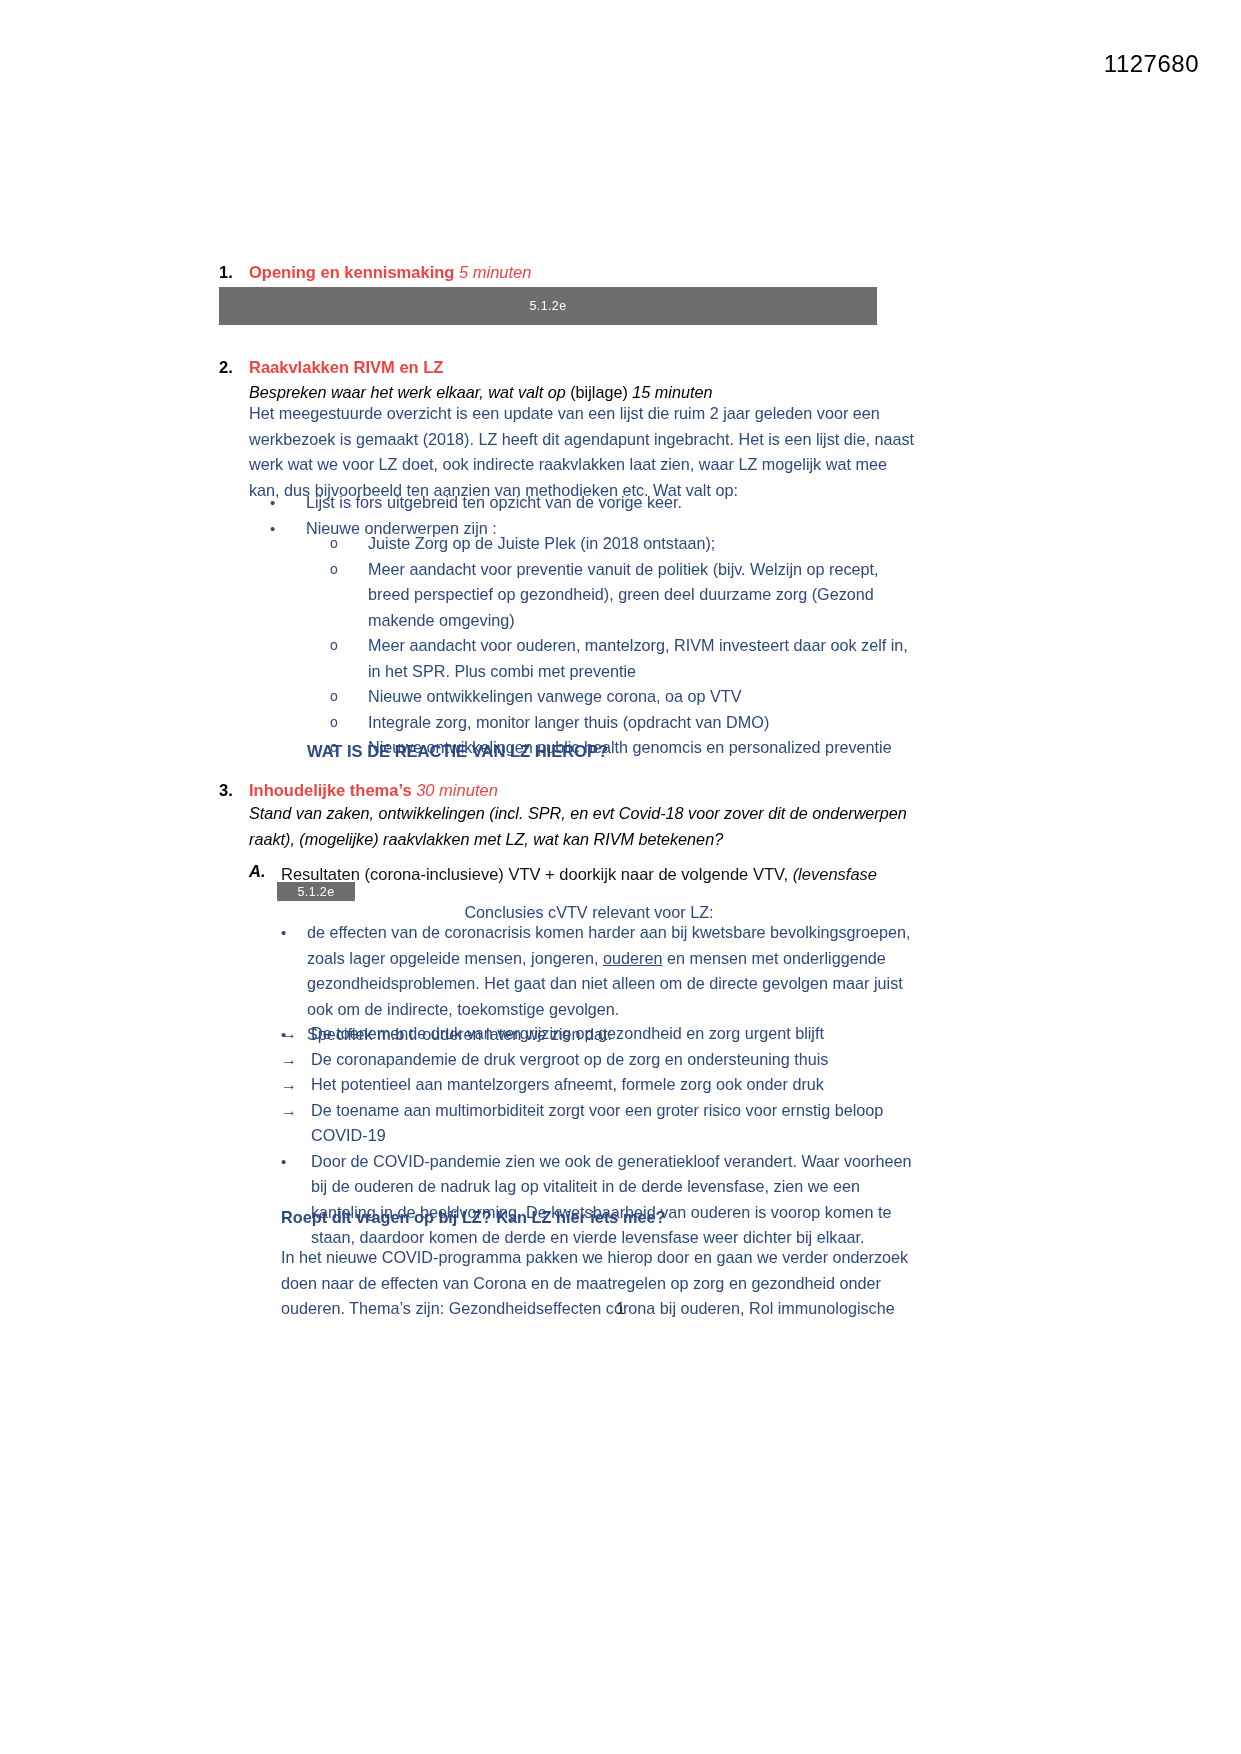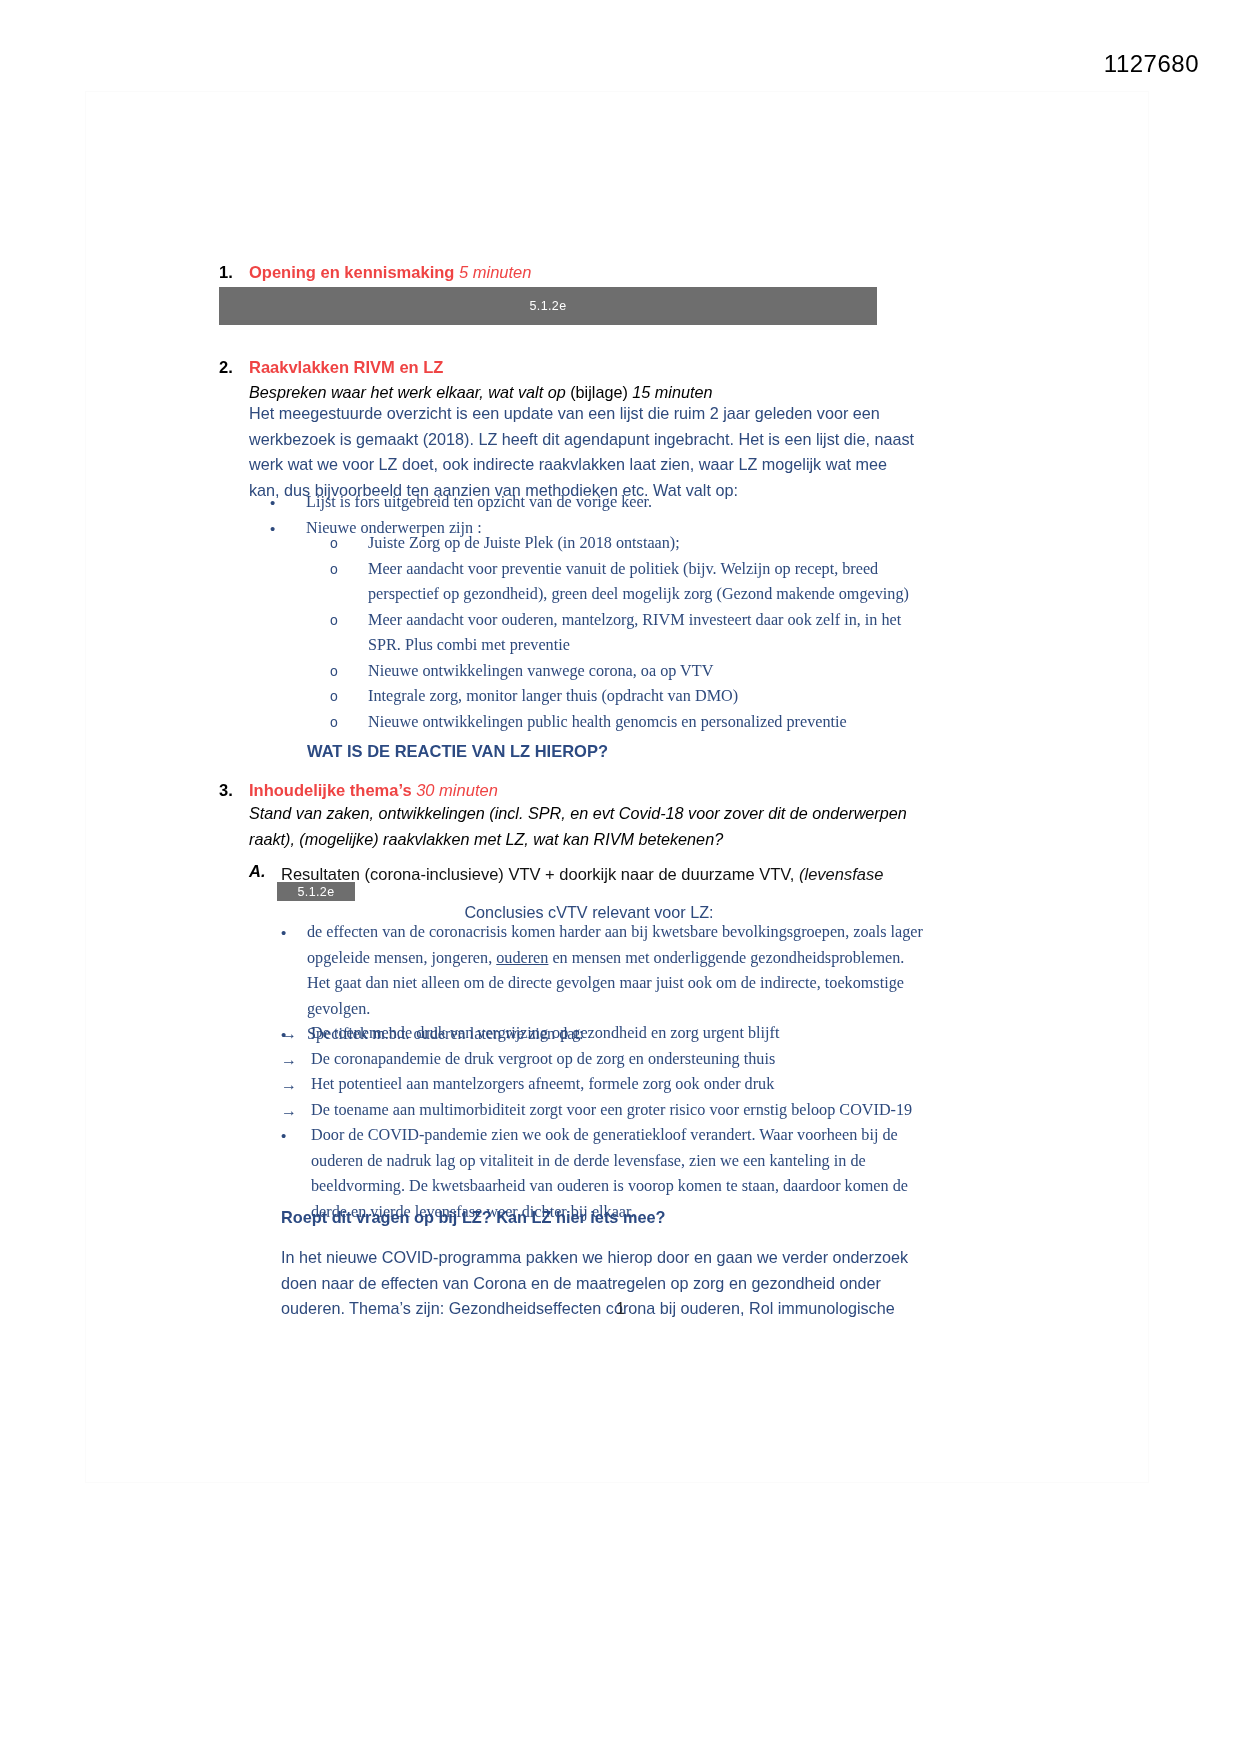--- a/index.html
+++ b/index.html
@@ -121,21 +121,21 @@
     margin-bottom: 0px;
   }
   .bmark {
     flex: none;
     text-align: left;
     color: #2e4a7d;
   }
   .bmark.disc { width: 36px; font-size: 15px; line-height: 25.5px; }
   .bmark.circ { width: 38px; font-size: 14px; line-height: 25.5px; }
   .bmark.arrow { width: 30px; font-size: 16px; line-height: 25.5px; }
-  .btext { flex: 1; font-family: Liberation Serif, serif; }
+  .btext { flex: 1; }
 
   .page-number {
     position: absolute;
     left: 0;
     right: 0;
     top: 1300px;
     text-align: center;
     font-size: 16px;
     color: #2b2b2b;
   }
@@ -181,21 +181,21 @@
     </div>
   </div>
 
   <div class="blist" style="left:330px; top:531px; width:590px;">
     <div class="brow">
       <span class="bmark circ">o</span>
       <span class="btext">Juiste Zorg op de Juiste Plek (in 2018 ontstaan);</span>
     </div>
     <div class="brow">
       <span class="bmark circ">o</span>
-      <span class="btext">Meer aandacht voor preventie vanuit de politiek (bijv. Welzijn op recept, breed perspectief op gezondheid), green deel mogelijk zorg (Gezond makende omgeving)</span>
+      <span class="btext">Meer aandacht voor preventie vanuit de politiek (bijv. Welzijn op recept, breed perspectief op gezondheid), green deel duurzame zorg (Gezond makende omgeving)</span>
     </div>
     <div class="brow">
       <span class="bmark circ">o</span>
       <span class="btext">Meer aandacht voor ouderen, mantelzorg, RIVM investeert daar ook zelf in, in het SPR. Plus combi met preventie</span>
     </div>
     <div class="brow">
       <span class="bmark circ">o</span>
       <span class="btext">Nieuwe ontwikkelingen vanwege corona, oa op VTV</span>
     </div>
     <div class="brow">
@@ -212,21 +212,21 @@
 
   <div class="numitem" style="left:219px; top:781px; width:700px;">
     <span class="num">3.</span>
     <span class="headline"><b>Inhoudelijke thema’s</b> <i>30 minuten</i></span>
   </div>
 
   <div class="sub-italic" style="left:249px; top:801px; width:684px;">Stand van zaken, ontwikkelingen (incl. SPR, en evt Covid-18 voor zover dit de onderwerpen raakt), (mogelijke) raakvlakken met LZ, wat kan RIVM betekenen?</div>
 
   <div class="numitem" style="left:249px; top:862px; width:680px;">
     <span class="num" style="font-style:italic; width:32px;">A.</span>
-    <span class="headline" style="color:#111; line-height:24px;"><span>Resultaten (corona-inclusieve) VTV + doorkijk naar de duurzame VTV, </span><b><i>(levensfase</i></b></span>
+    <span class="headline" style="color:#111; line-height:24px;"><span>Resultaten (corona-inclusieve) VTV + doorkijk naar de volgende VTV, </span><b><i>(levensfase</i></b></span>
   </div>
 
   <div class="redaction-badge" style="left:277px; top:882px; width:78px; height:19px;">
     <span>5.1.2e</span>
   </div>
 
   <div class="blue-par" style="left:264px; top:900px; width:650px;text-align:center;">Conclusies cVTV relevant voor LZ:</div>
 
   <div class="blist" style="left:281px; top:920px; width:648px;">
     <div class="brow">

